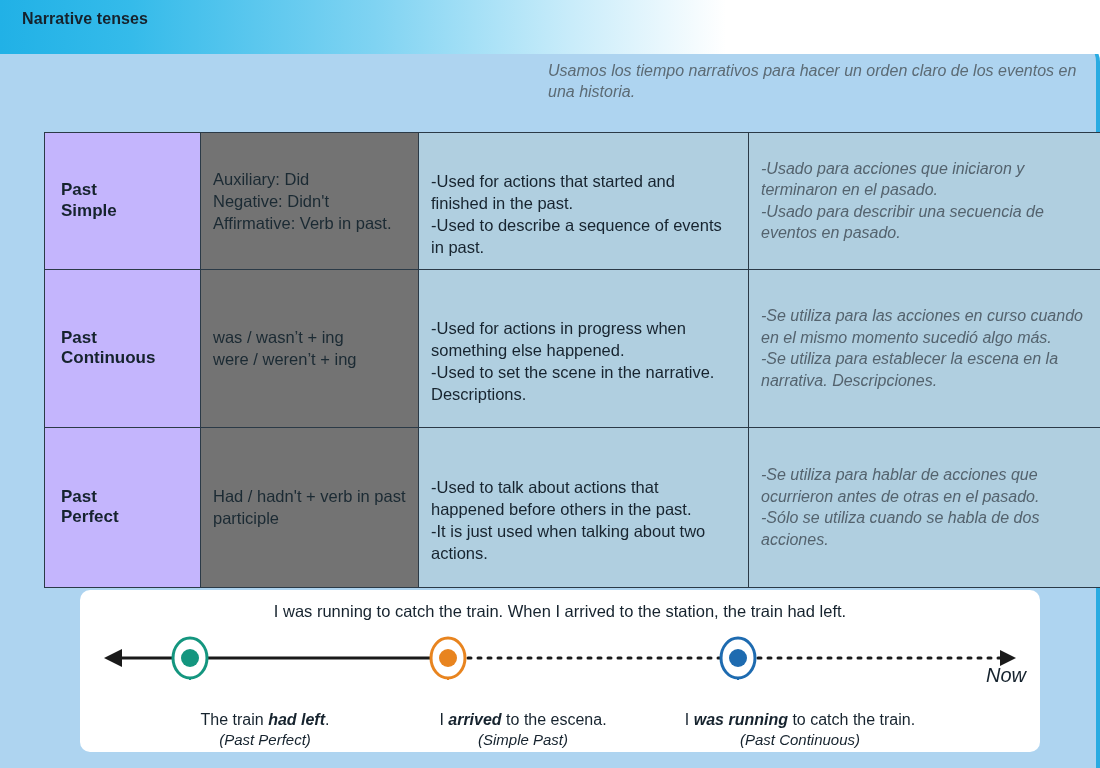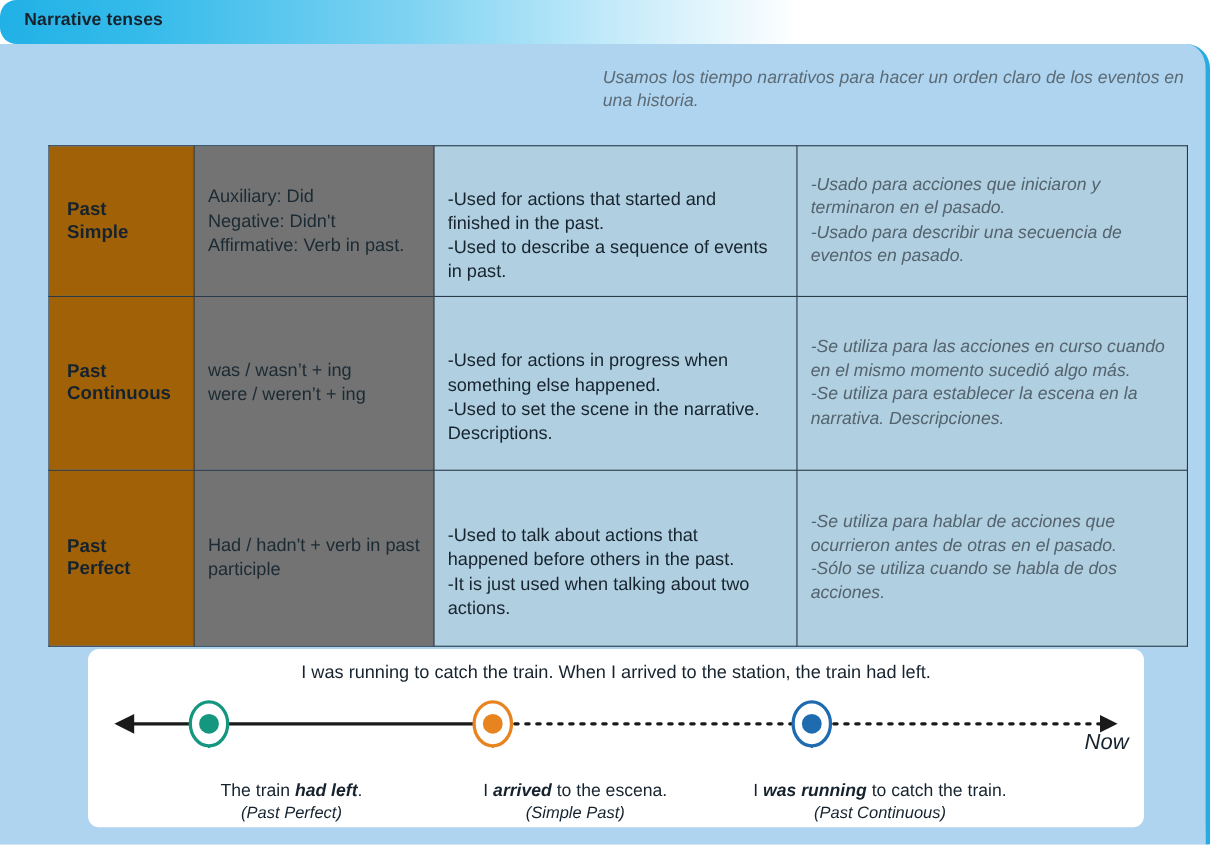--- a/index.html
+++ b/index.html
@@ -7,23 +7,22 @@
     width:1100px; height:768px;
     font-family:"Liberation Sans", sans-serif;
     background:#ffffff;
     overflow:hidden;
   }
 
   #root { position:relative; width:1100px; height:768px; background:#ffffff; }
 
   
   .header-bar{
-    position:absolute; left:0; top:0; width:1100px; height:40px;
+    position:absolute; left:0; top:0; width:1100px; height:54px;
     background:linear-gradient(to right,#21b1e6 0%, #35bbea 12%, #7fd3f2 34%, #c9ecfa 52%, #ffffff 66%, #ffffff 100%);
-    border-radius:15px;
   }
   .header-title{
     position:absolute; left:22px; top:10px;
     font-size:16px; font-weight:bold; color:#16222c;
     letter-spacing:0.1px;
   }
   .panel-inner{
     position:absolute; left:0; top:40px; width:1100px; height:728px;
     background:#aed4f0;
     border-right:4px solid #29abe2;
@@ -45,21 +44,21 @@
   .tbl{
     position:absolute; left:44px; top:132px; width:1035px;
     border-collapse:collapse;
     table-layout:fixed;
   }
   .tbl td{
     border:1.5px solid #2b3a47;
     vertical-align:middle;
     padding:10px 12px;
   }
-  .col-tense{ width:132px; background:#a16207; }
+  .col-tense{ width:156px; background:#c4b5fd; }
   .col-form { width:218px; background:#737373; }
   .col-use  { width:330px; background:#b0cfe0; }
   .col-es   { width:355px; background:#b0cfe0; }
 
   .tense-label{
     font-size:17px; font-weight:bold; color:#16232e; line-height:1.22;
     padding-left:4px;
   }
   .form-text{
     font-size:16.5px; color:#1b2a33; line-height:1.34;

